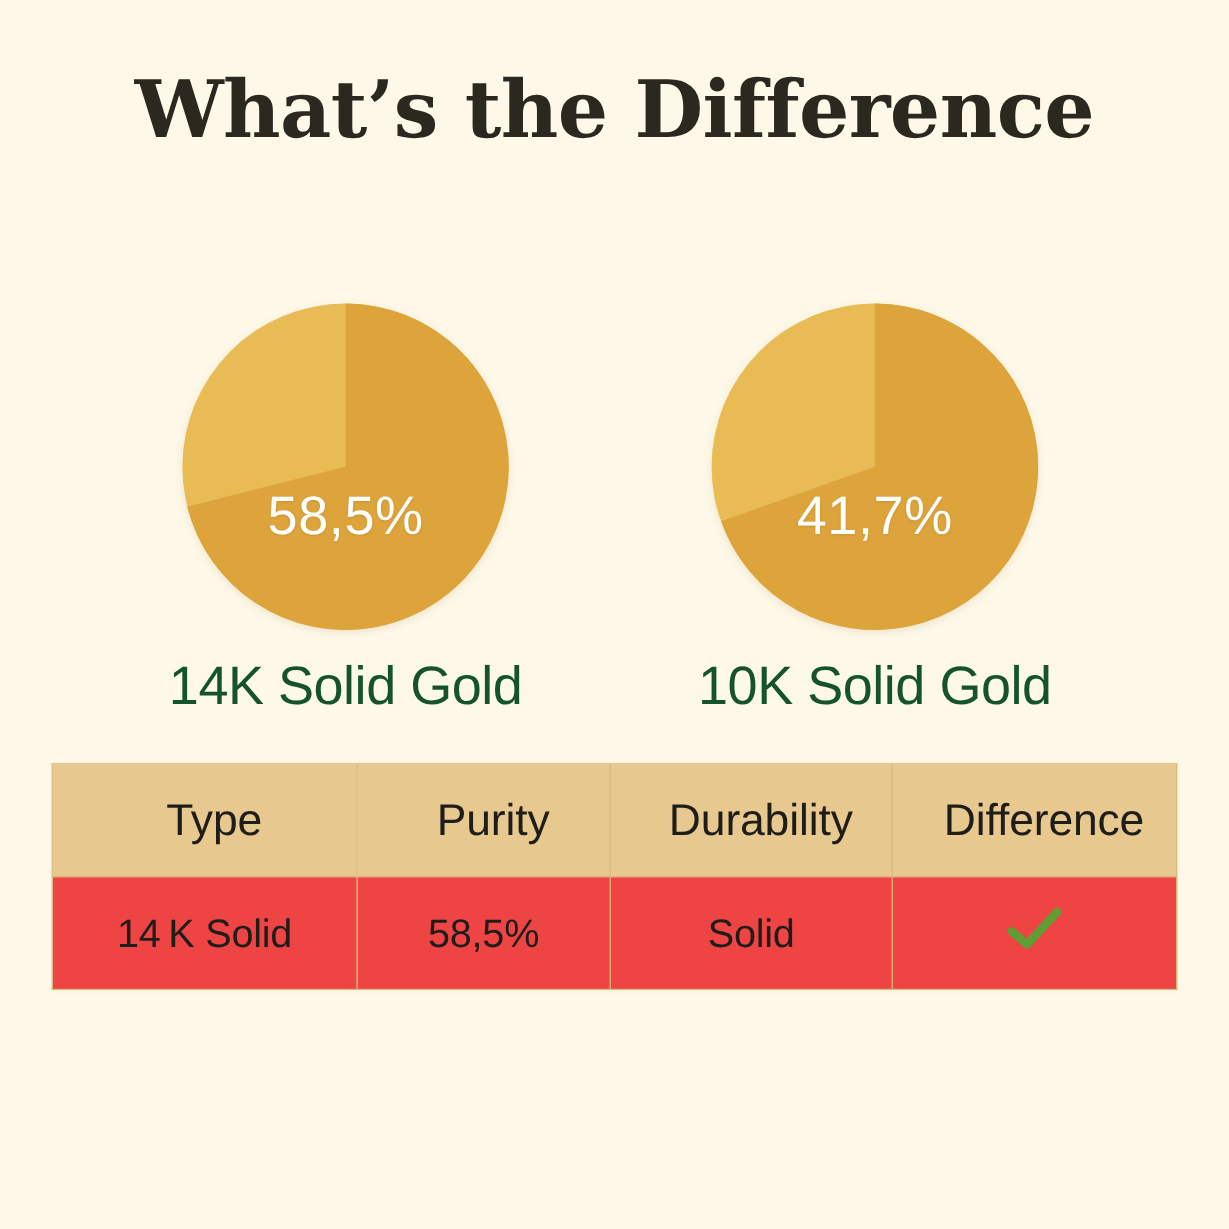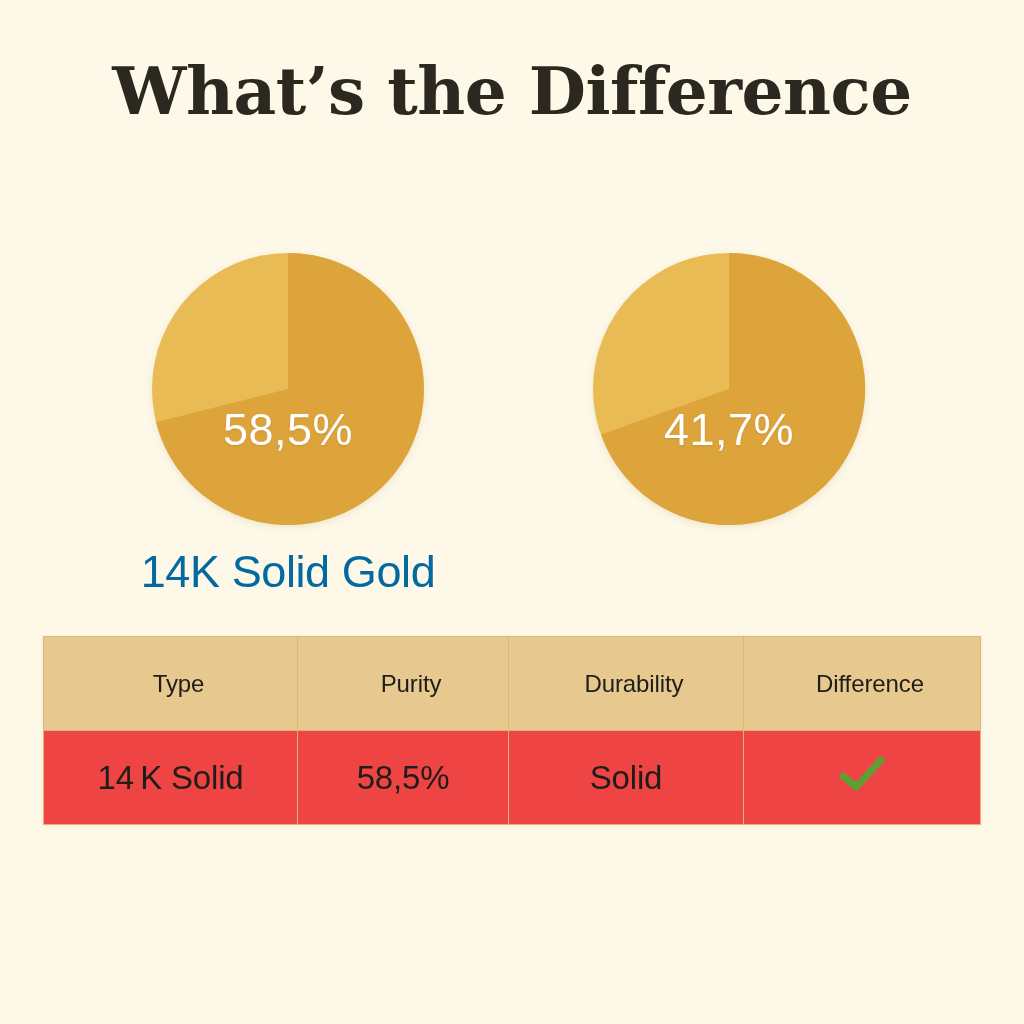--- a/index.html
+++ b/index.html
@@ -75,21 +75,21 @@
     font-size: 45px;
     font-weight: 500;
     color: #ffffff;
     letter-spacing: 0.5px;
     text-shadow: 0 1px 2px rgba(130, 95, 25, 0.22);
   }
   .pie-caption {
     margin-top: 20px;
     font-size: 45px;
     font-weight: 400;
-    color: #0369a1;
+    color: #14532d;
     letter-spacing: -0.4px;
   }
 
   
   .table {
     position: absolute;
     left: 43px;
     top: 636px;
     width: 937px;
     border-collapse: collapse;
@@ -104,21 +104,21 @@
 
   .table th, .table td {
     border: 1px solid #d9b877;
     text-align: center;
     color: #1f1d19;
     font-weight: 400;
   }
   .table thead th {
     background: #e7c98f;
     height: 91px;
-    font-size: 24px;
+    font-size: 37px;
     letter-spacing: -0.1px;
     padding-left: 17px;
   }
   .table tbody td {
     background: #ef4444;
     height: 91px;
     font-size: 33px;
     letter-spacing: -0.2px;
   }
   .check {
@@ -153,20 +153,21 @@
 
     <div class="pie-block right">
       <div class="pie-wrap">
         <svg class="pie-svg" viewBox="0 0 274 274">
           <circle cx="137" cy="137" r="136" fill="#e9bb55"></circle>
 
           <path d="M 137 137 L 137 1 A 136 136 0 1 1 9.0 182.4 Z" fill="#dda43c"></path>
         </svg>
         <div class="pie-value">41,7%</div>
       </div>
+      <div class="pie-caption">10K Solid Gold</div>
     </div>
 
   </div>
 
   <table class="table">
     <colgroup>
       <col class="c1">
         <col class="c2">
         <col class="c3">
         <col class="c4">

